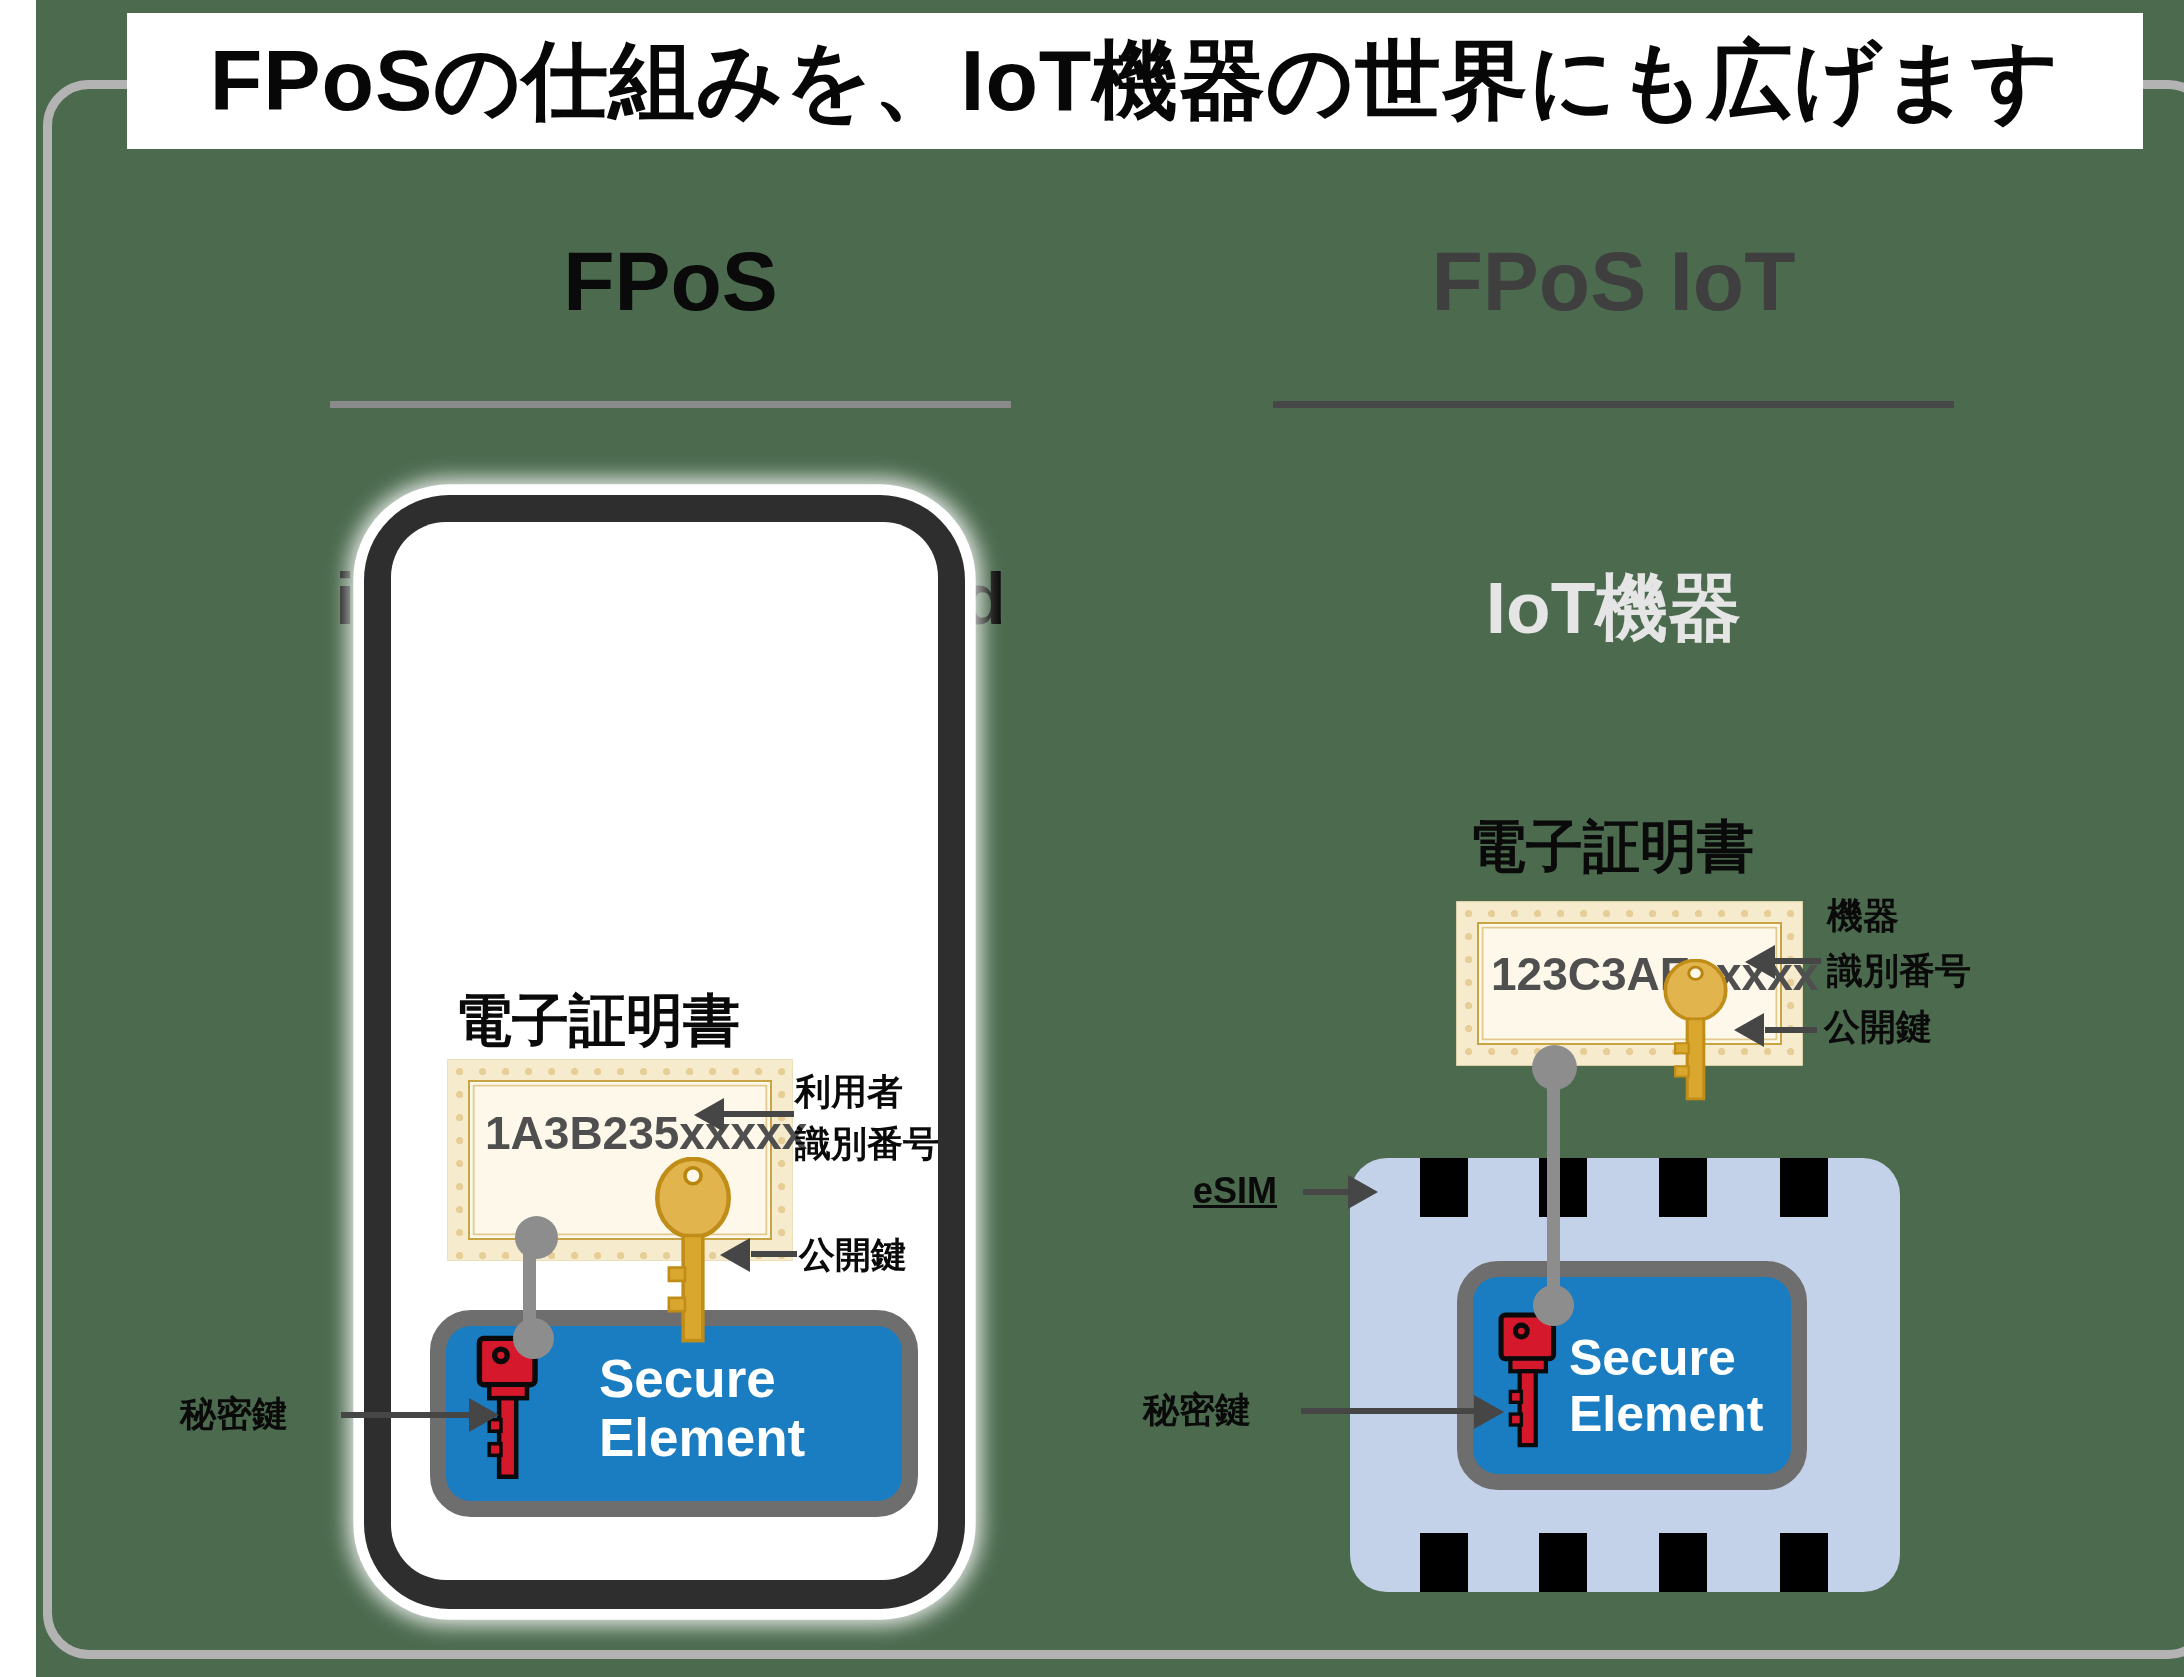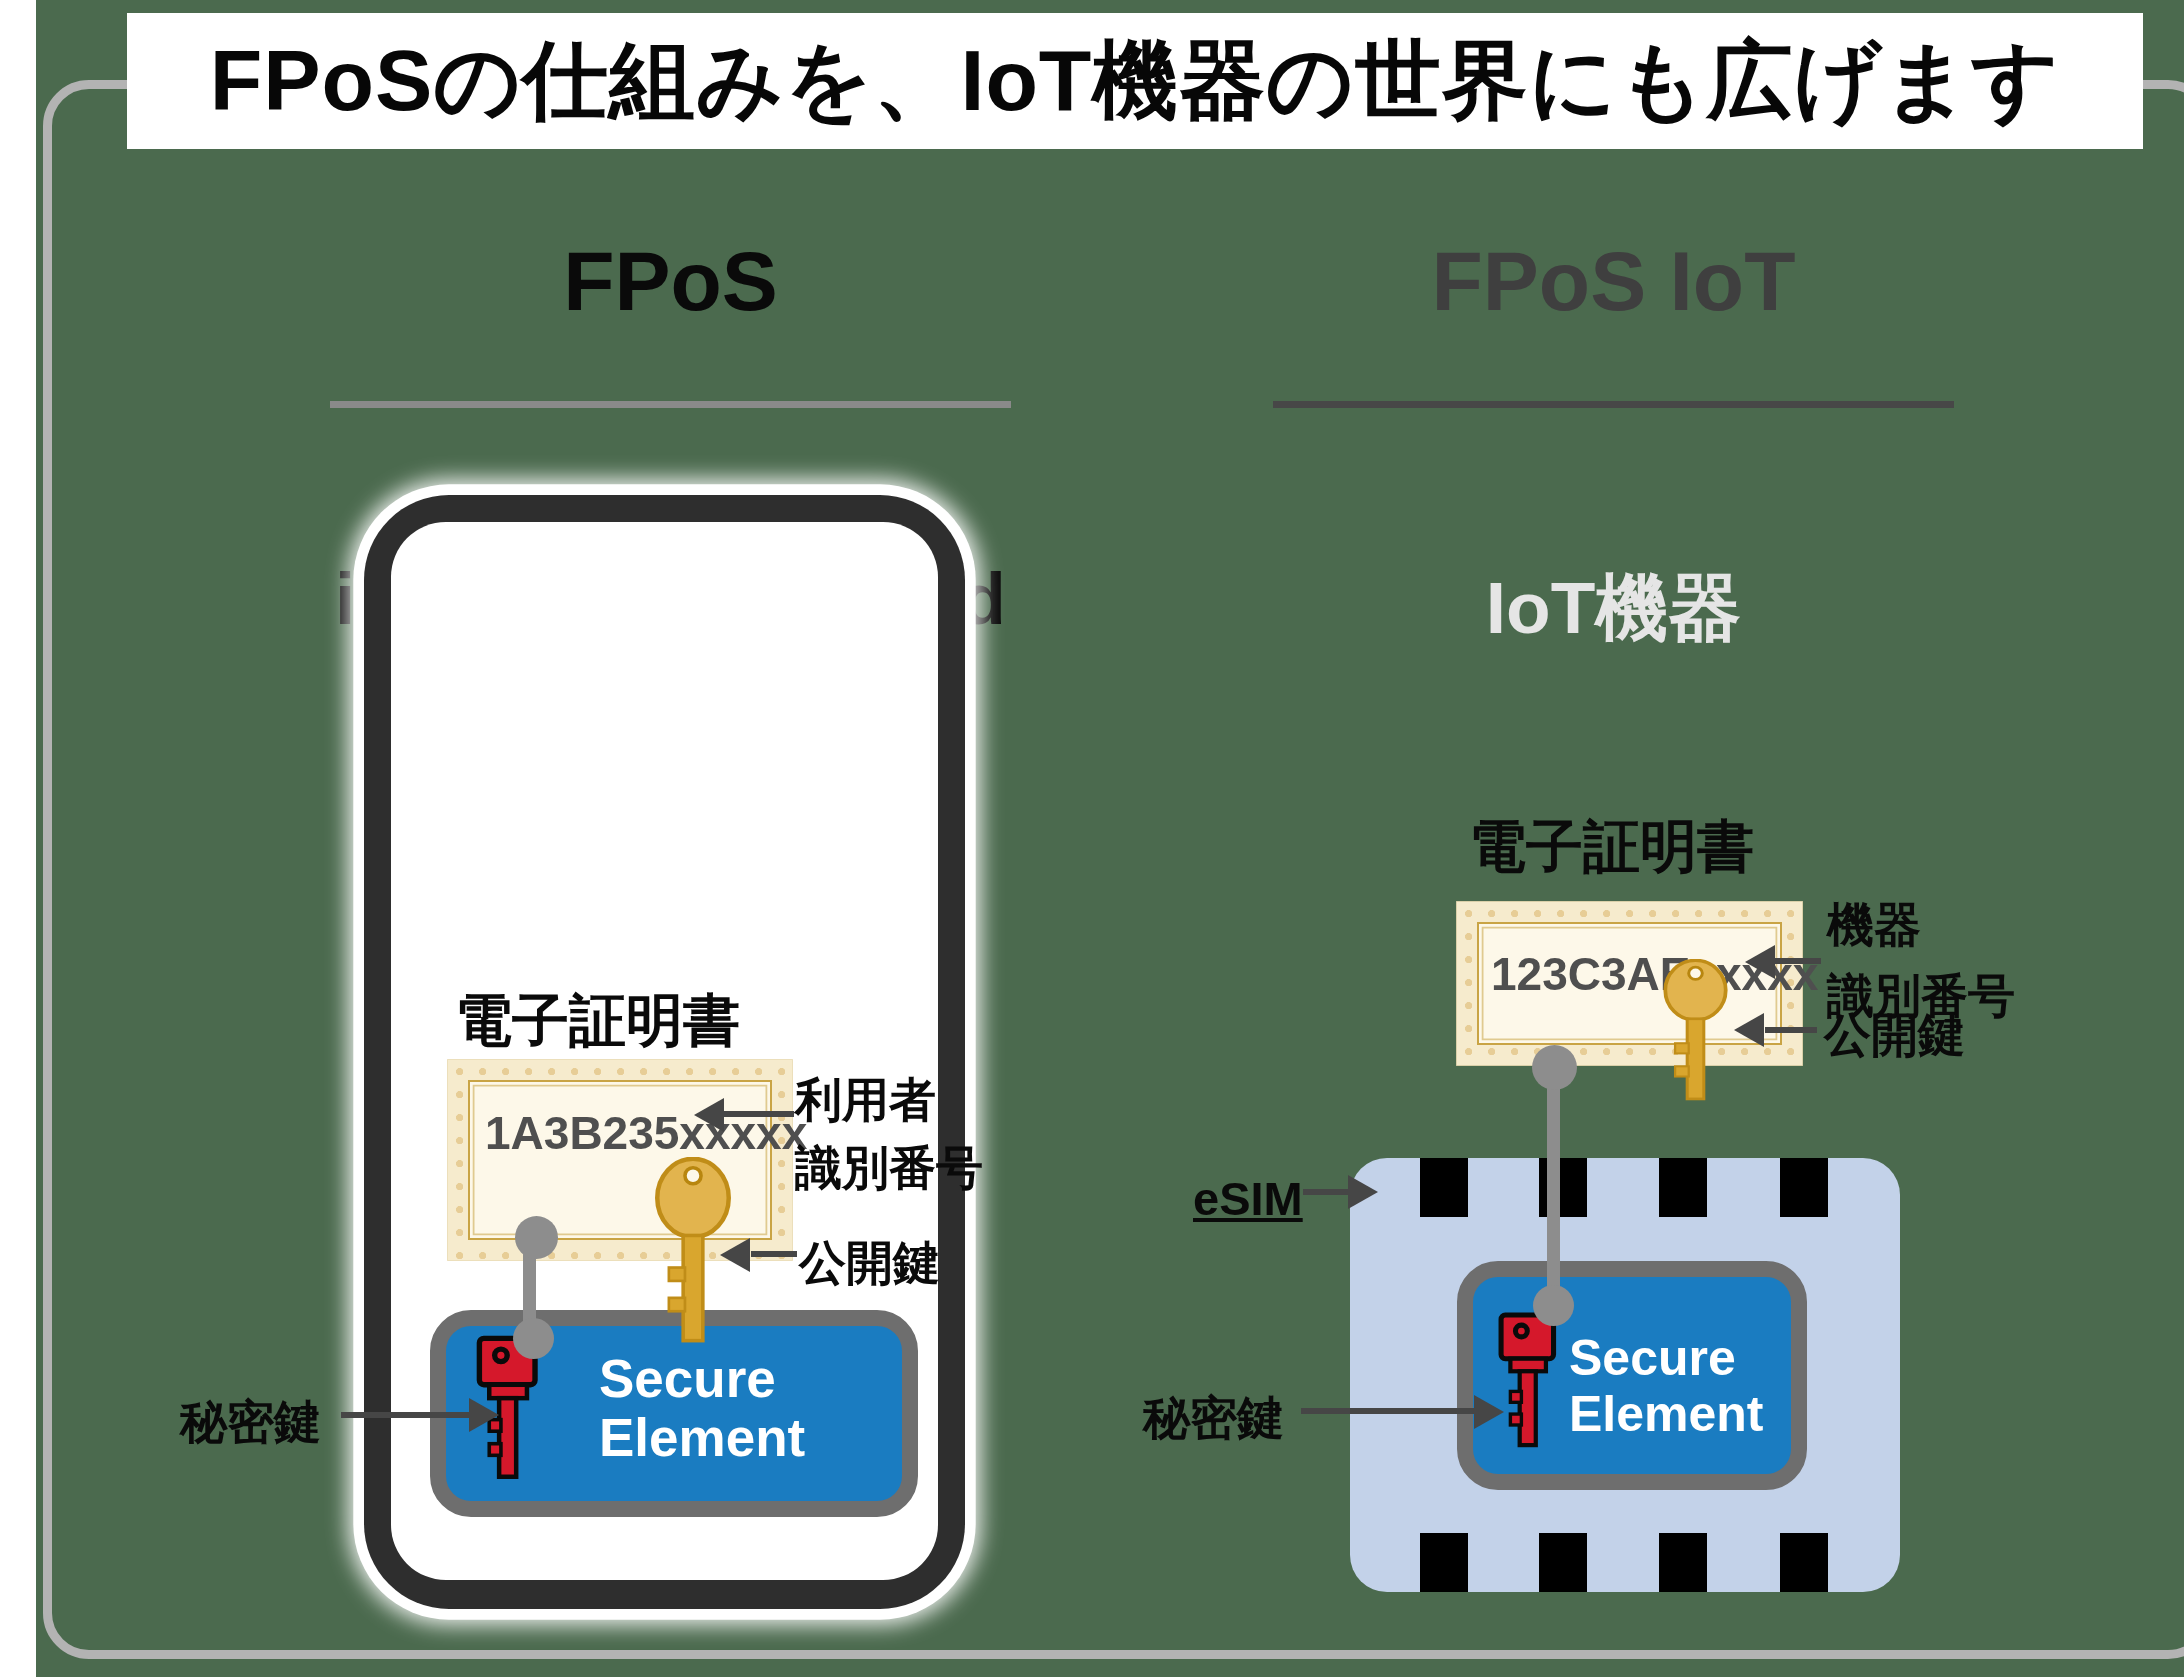--- a/index.html
+++ b/index.html
@@ -99,21 +99,21 @@
   .se-text{position:absolute;color:#ffffff;font-weight:bold;line-height:1.12;z-index:5;white-space:nowrap;}
   #se-text-left{left:563px;top:1349px;font-size:53px;}
   #se-text-right{left:1533px;top:1330px;font-size:50px;}
 
   
   .redkey{position:absolute;z-index:5;}
   #redkey-left{left:438px;top:1333px;width:70px;height:150px;}
   #redkey-right{left:1460px;top:1310px;width:66px;height:141px;}
 
   
-  .lbl{position:absolute;font-weight:bold;color:#0a0a0a;font-size:47px;line-height:1.5;z-index:6;white-space:nowrap;}
+  .lbl{position:absolute;font-weight:bold;color:#0a0a0a;font-size:36px;line-height:1.5;z-index:6;white-space:nowrap;}
   .arr{position:absolute;height:6.2px;background:#464646;z-index:6;}
   .ah{position:absolute;width:0;height:0;z-index:6;}
   .ah.l{border-top:17px solid transparent;border-bottom:17px solid transparent;border-right:30px solid #464646;}
   .ah.r{border-top:17px solid transparent;border-bottom:17px solid transparent;border-left:30px solid #464646;}
 
   #lbl-idL{left:759px;top:1066px;line-height:1.45;}
   #arrL1{left:688px;top:1111px;width:70px;}
   #ahL1{left:658px;top:1098px;}
   #lbl-pubL{left:763px;top:1228px;}
   #arrL2{left:715px;top:1251px;width:46px;}

